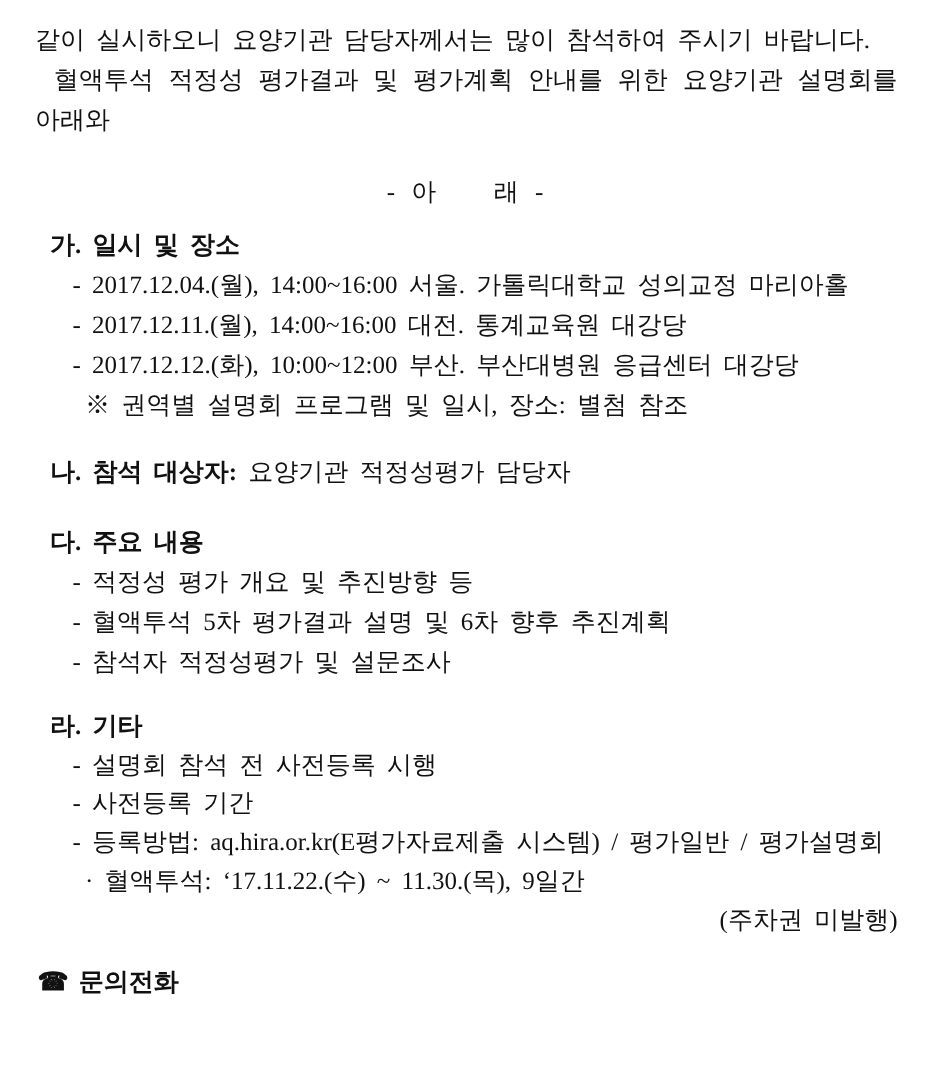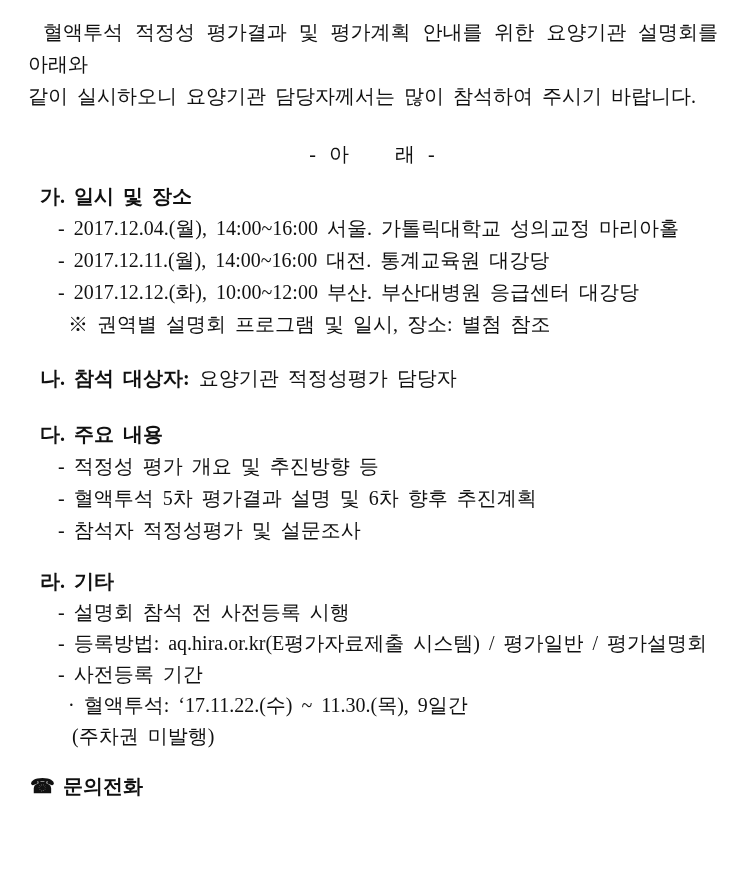--- a/index.html
+++ b/index.html
@@ -31,34 +31,34 @@
   .section-title { font-weight: bold; }
   .sec-ga { margin-top: 10px; }
   .sec-na { margin-top: 22px; }
   .sec-da { margin-top: 24px; }
   .sec-ra { margin-top: 20px; }
   .sec-ra .line { line-height: 31px; }
   .sec-phone { margin-top: 18px; }
   .dash-item { padding-left: 30px; }
   .note-item { padding-left: 40px; }
   .sub-item  { padding-left: 40px; }
-  .cont-item { padding-left: 44px; }
+  .cont-item { padding-left: 44px; text-align: right; }
   .indent-title { padding-left: 12px; }
   .phone-title { padding-left: 2px; }
   .phone-icon { font-weight: bold; margin-right: 8px; }
   .bold { font-weight: bold; }
 </style>
 </head>
 <body>
 
 <div class="page">
 
   <div class="intro">
+    <div class="line">같이 실시하오니 요양기관 담당자께서는 많이 참석하여 주시기 바랍니다.</div>
     <div class="line intro-line1">혈액투석 적정성 평가결과 및 평가계획 안내를 위한 요양기관 설명회를 아래와</div>
-    <div class="line">같이 실시하오니 요양기관 담당자께서는 많이 참석하여 주시기 바랍니다.</div>
   </div>
 
   <div class="line divider">- 아    래 -</div>
 
   <div class="sec-ga">
     <div class="line section-title indent-title">가. 일시 및 장소</div>
     <div class="line dash-item">- 2017.12.04.(월), 14:00~16:00 서울. 가톨릭대학교 성의교정 마리아홀</div>
     <div class="line dash-item">- 2017.12.11.(월), 14:00~16:00 대전. 통계교육원 대강당</div>
     <div class="line dash-item">- 2017.12.12.(화), 10:00~12:00 부산. 부산대병원 응급센터 대강당</div>
     <div class="line note-item">※ 권역별 설명회 프로그램 및 일시, 장소: 별첨 참조</div>
@@ -71,22 +71,22 @@
   <div class="sec-da">
     <div class="line section-title indent-title">다. 주요 내용</div>
     <div class="line dash-item">- 적정성 평가 개요 및 추진방향 등</div>
     <div class="line dash-item">- 혈액투석 5차 평가결과 설명 및 6차 향후 추진계획</div>
     <div class="line dash-item">- 참석자 적정성평가 및 설문조사</div>
   </div>
 
   <div class="sec-ra">
     <div class="line section-title indent-title">라. 기타</div>
     <div class="line dash-item">- 설명회 참석 전 사전등록 시행</div>
+    <div class="line dash-item">- 사전등록 기간</div>
     <div class="line dash-item">- 등록방법: aq.hira.or.kr(E평가자료제출 시스템) / 평가일반 / 평가설명회</div>
-    <div class="line dash-item">- 사전등록 기간</div>
     <div class="line sub-item">· 혈액투석: ‘17.11.22.(수) ~ 11.30.(목), 9일간</div>
     <div class="line cont-item">(주차권 미발행)</div>
   </div>
 
   <div class="sec-phone">
     <div class="line section-title phone-title"><span class="phone-icon">☎</span><span>문의전화</span></div>
 
   </div>
 
 </div>

